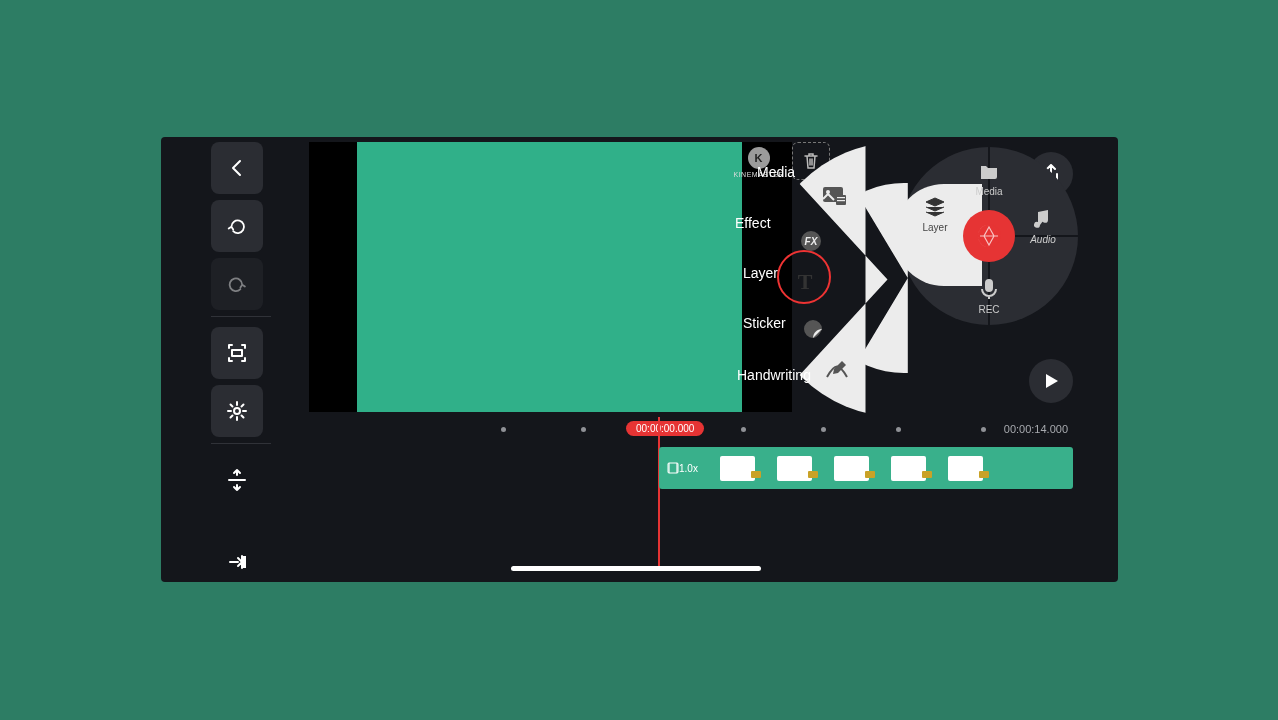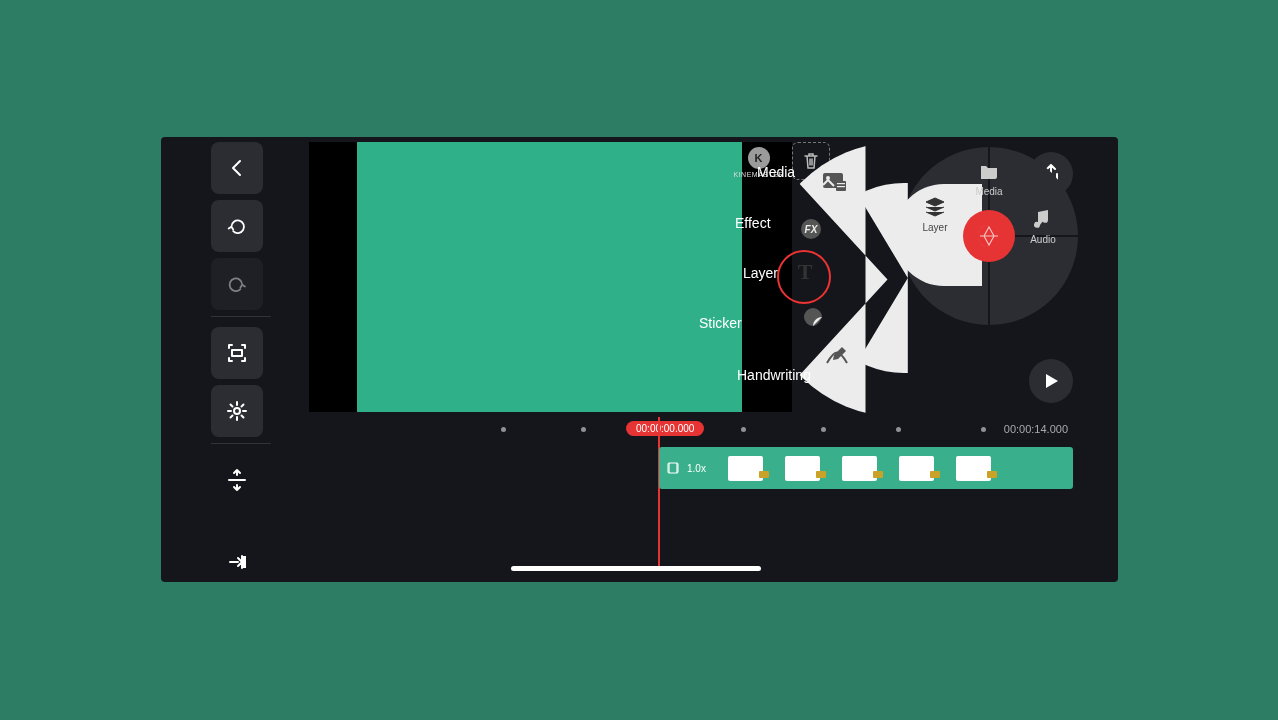--- a/index.html
+++ b/index.html
@@ -18,42 +18,42 @@
 .trash{position:absolute;left:631px;top:5px;width:36px;height:36px;border:1.5px dashed #777;border-radius:6px;display:flex;align-items:center;justify-content:center;}
 
 .wheel{position:absolute;right:40px;top:10px;width:178px;height:178px;border-radius:50%;background:#2b2d33;}
 .wheel::before,.wheel::after{content:"";position:absolute;background:#14161b;}
 .wheel::before{width:178px;height:2px;top:88px;left:0;}
 .wheel::after{width:2px;height:178px;left:88px;top:0;}
 .wheel-center{position:absolute;left:63px;top:63px;width:52px;height:52px;border-radius:50%;background:#e63434;display:flex;align-items:center;justify-content:center;z-index:2;cursor:pointer;}
 .wheel-slot{position:absolute;text-align:center;font-size:10px;color:#ccc;z-index:1;cursor:pointer;}
 .wheel-slot .ic{width:24px;height:24px;margin:0 auto 3px auto;display:flex;align-items:center;justify-content:center;}
 .slot-top{top:12px;left:0;right:0;}
-.slot-right{right:10px;top:60px;width:50px;}
+.slot-right{right:10px;top:60px;width:50px;font-style:italic;}
 .slot-left{left:10px;top:48px;width:50px;}
 .slot-bottom{bottom:10px;left:0;right:0;}
 
 .export{position:absolute;right:45px;top:15px;width:44px;height:44px;border-radius:50%;background:#2b2d33;display:flex;align-items:center;justify-content:center;cursor:pointer;}
 .play{position:absolute;right:45px;top:222px;width:44px;height:44px;border-radius:50%;background:#2b2d33;display:flex;align-items:center;justify-content:center;cursor:pointer;}
 
 
 .flyout{position:absolute;left:600px;top:5px;width:275px;height:275px;border-radius:50%;background:#ececec;clip-path:polygon(46% 50%,0 0,38% 0,38% 100%,0 100%);}
 .fly-inner{position:absolute;left:648px;top:46px;width:190px;height:190px;border-radius:50%;background:#ececec;clip-path:polygon(52% 50%,13% -15%,52% -15%,52% 115%,13% 115%);}
-.fly-item{position:absolute;width:36px;height:36px;display:flex;align-items:flex-start;justify-content:center;cursor:pointer;z-index:3;}
+.fly-item{position:absolute;width:36px;height:36px;display:flex;align-items:flex-end;justify-content:center;cursor:pointer;z-index:3;}
 .fly-label{position:absolute;color:#fff;font-size:14px;z-index:3;font-weight:500;}
 .red-ring{position:absolute;left:616px;top:113px;width:50px;height:50px;border:2.5px solid #e33;border-radius:50%;z-index:4;pointer-events:none;}
 
 
 .ruler{position:absolute;left:280px;top:280px;right:40px;height:24px;}
 .tick{position:absolute;top:10px;width:5px;height:5px;border-radius:50%;background:#8f9196;}
 .time-end{position:absolute;top:6px;color:#a7a9ae;font-size:11px;}
 .pill{position:absolute;top:4px;background:#e63434;color:#fff;font-size:10px;padding:2px 10px;border-radius:10px;}
 
 .track{position:absolute;left:498px;top:310px;width:406px;height:42px;background:#39b08b;border-radius:3px;display:flex;align-items:center;padding-left:8px;gap:22px;cursor:pointer;}
-.track .badge{display:flex;align-items:center;gap:8px;font-size:10px;color:#fff;}
+.track .badge{display:flex;align-items:center;gap:0;font-size:10px;color:#fff;}
 .thumb{width:35px;height:25px;background:#fff;border-radius:2px;position:relative;flex:0 0 auto;}
 .thumb::after{content:"";position:absolute;right:-6px;bottom:3px;width:10px;height:7px;background:#c9a227;border-radius:1px;}
 .playhead{position:absolute;left:497px;top:280px;width:2px;height:152px;background:#e63434;}
 .home-bar{position:absolute;bottom:11px;left:350px;width:250px;height:5px;border-radius:4px;background:#fff;}
 
 svg{display:block;}
 .icon-stroke{stroke:#fff;stroke-width:2;fill:none;stroke-linecap:round;stroke-linejoin:round;}
 </style>
 </head>
 <body>
@@ -139,20 +139,29 @@
         </div>
       <span>Audio</span>
     </div>
     <div class="wheel-slot slot-left">
       <div class="ic">
           <svg width="22" height="22">
             <path d="M11 2l9 4-9 4-9-4zM2 11l9 4 9-4M2 16l9 4 9-4" stroke="#333" fill="#333" stroke-width="1"></path>
           </svg>
         </div>
       <span style="color:#444">Layer</span>
+    </div>
+    <div class="wheel-slot slot-bottom">
+      <div class="ic">
+          <svg width="18" height="22">
+            <rect x="5" y="1" width="8" height="13" rx="4" fill="#ccc"></rect>
+            <path d="M2 11a7 7 0 0 0 14 0M9 18v3" stroke="#ccc" stroke-width="2" fill="none"></path>
+          </svg>
+        </div>
+      <span>REC</span>
     </div>
     <div class="wheel-center">
       <svg width="28" height="28">
           <circle cx="14" cy="14" r="11" fill="#fff"></circle>
           <path d="M14 3a11 11 0 0 1 0 22M7 6l14 8M7 22l14-8M3 14h22" stroke="#e63434" stroke-width="2" fill="none"></path>
           <circle cx="14" cy="14" r="11" fill="none" stroke="#e63434" stroke-width="1"></circle>
           <circle cx="14" cy="14" r="11" fill="#e63434"></circle>
           <path d="M14 5l5 9-5 9-5-9zM5 14h18" stroke="#fff" stroke-width="1.2" fill="none" opacity=".7"></path>
         </svg>
     </div>
@@ -196,21 +205,21 @@
   </div>
   <span class="fly-label" style="left:582px;top:128px">Layer</span>
   <div class="red-ring"></div>
 
   <div class="fly-item" style="left:634px;top:168px">
     <svg width="24" height="24">
         <path d="M3 12a9 9 0 1 1 18 0c0 1-4 9-9 9a9 9 0 0 1-9-9z" fill="#555"></path>
         <path d="M12 21c0-5 4-9 9-9" fill="#ececec"></path>
       </svg>
   </div>
-  <span class="fly-label" style="left:538px;top:178px">Sticker</span>
+  <span class="fly-label" style="left:582px;top:178px">Sticker</span>
 
   <div class="fly-item" style="left:658px;top:208px">
     <svg width="26" height="22">
         <path d="M3 18c8-14 12-14 20 0" stroke="#555" stroke-width="2" fill="none"></path>
         <path d="M18 2l4 4-8 8-5 1 1-5z" fill="#555"></path>
       </svg>
   </div>
   <span class="fly-label" style="left:576px;top:230px">Handwriting</span>
 
   <div class="ruler">

